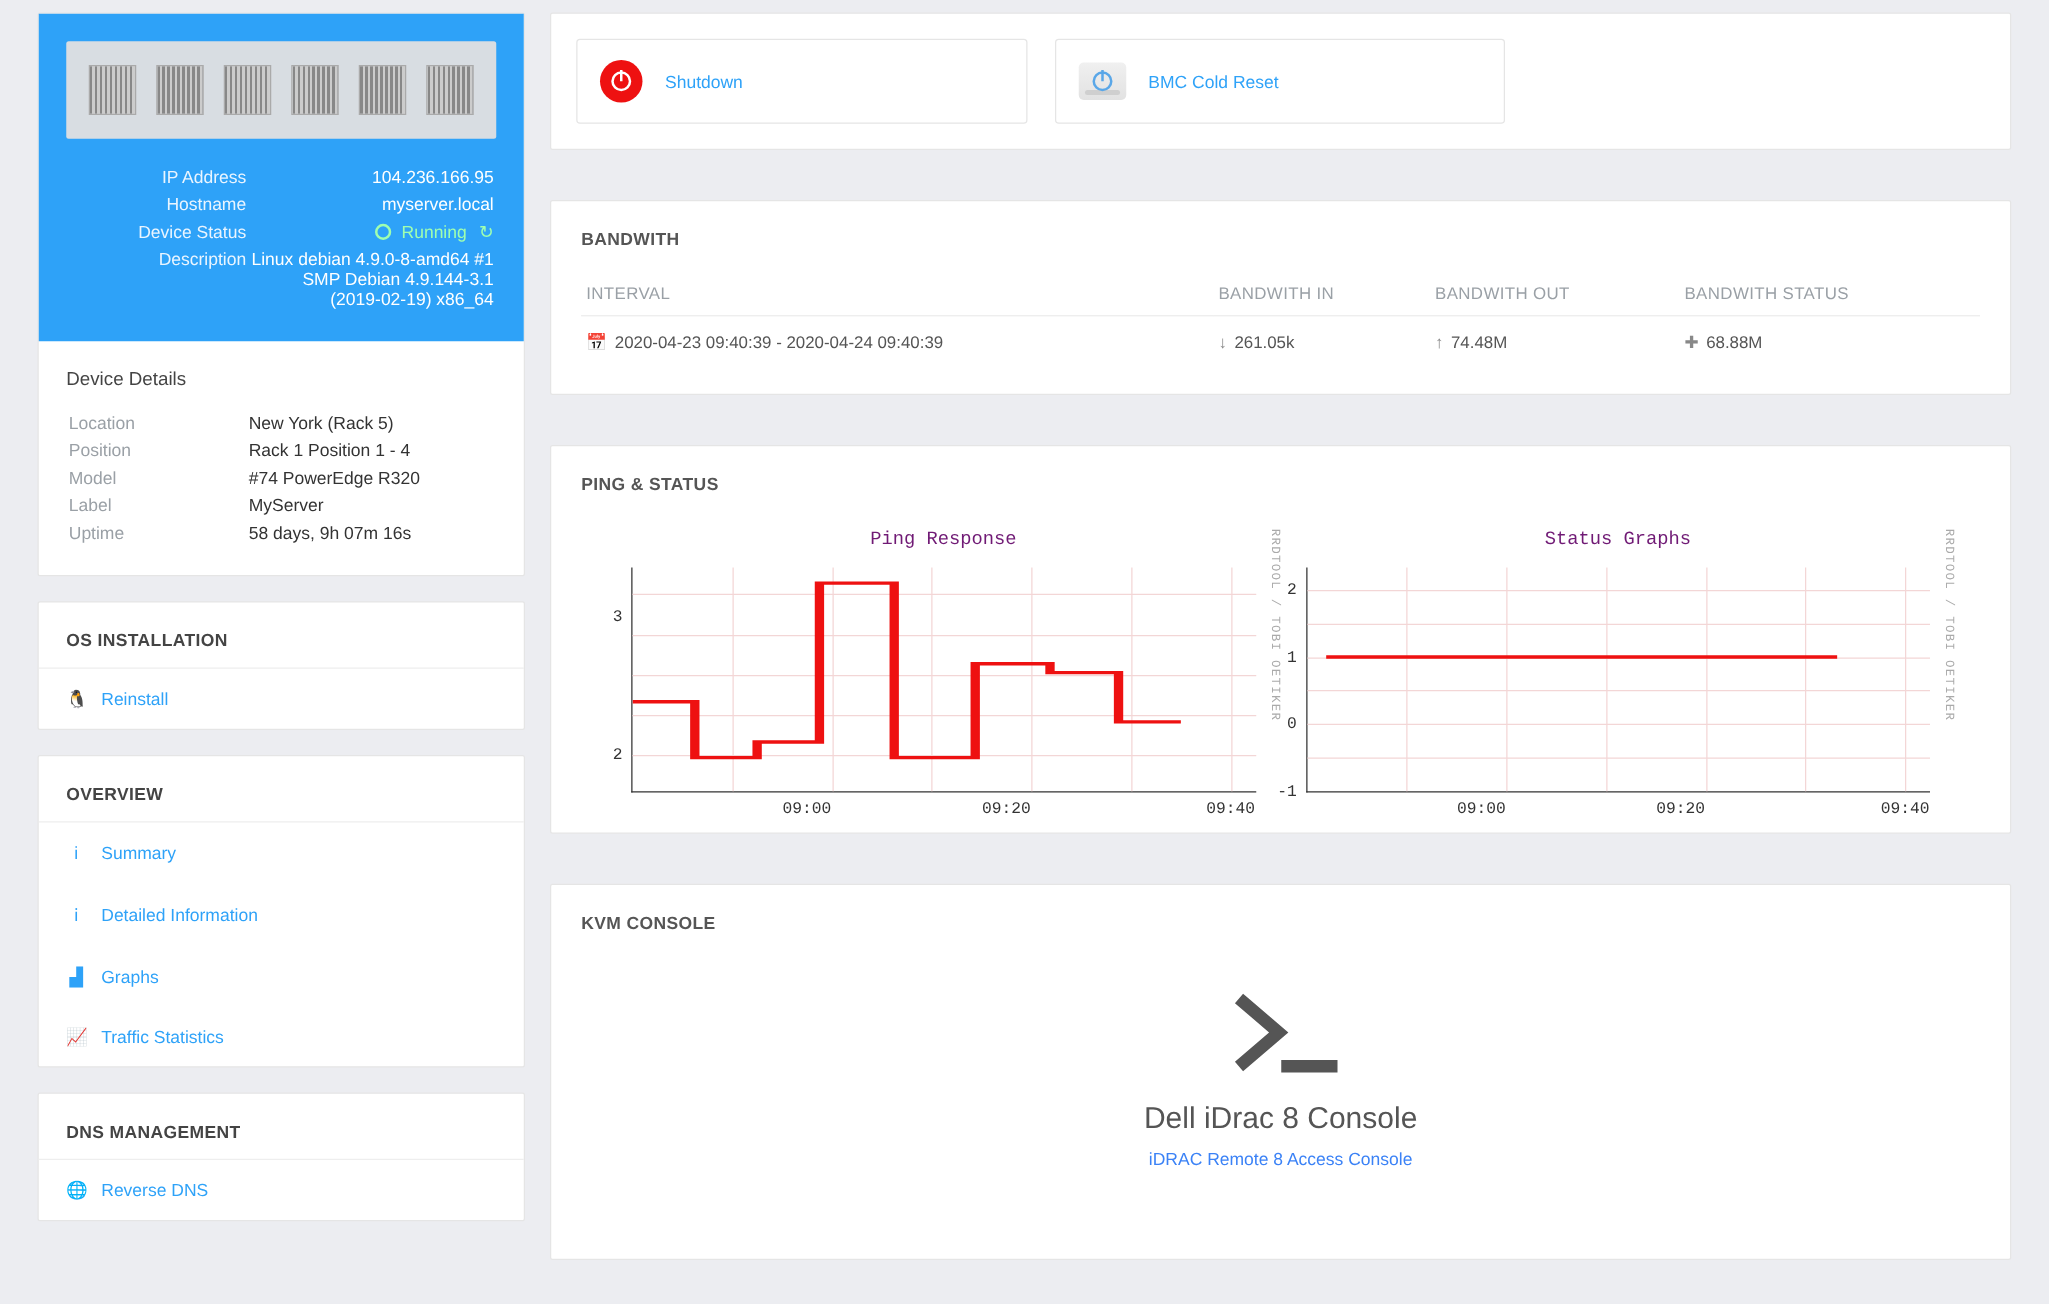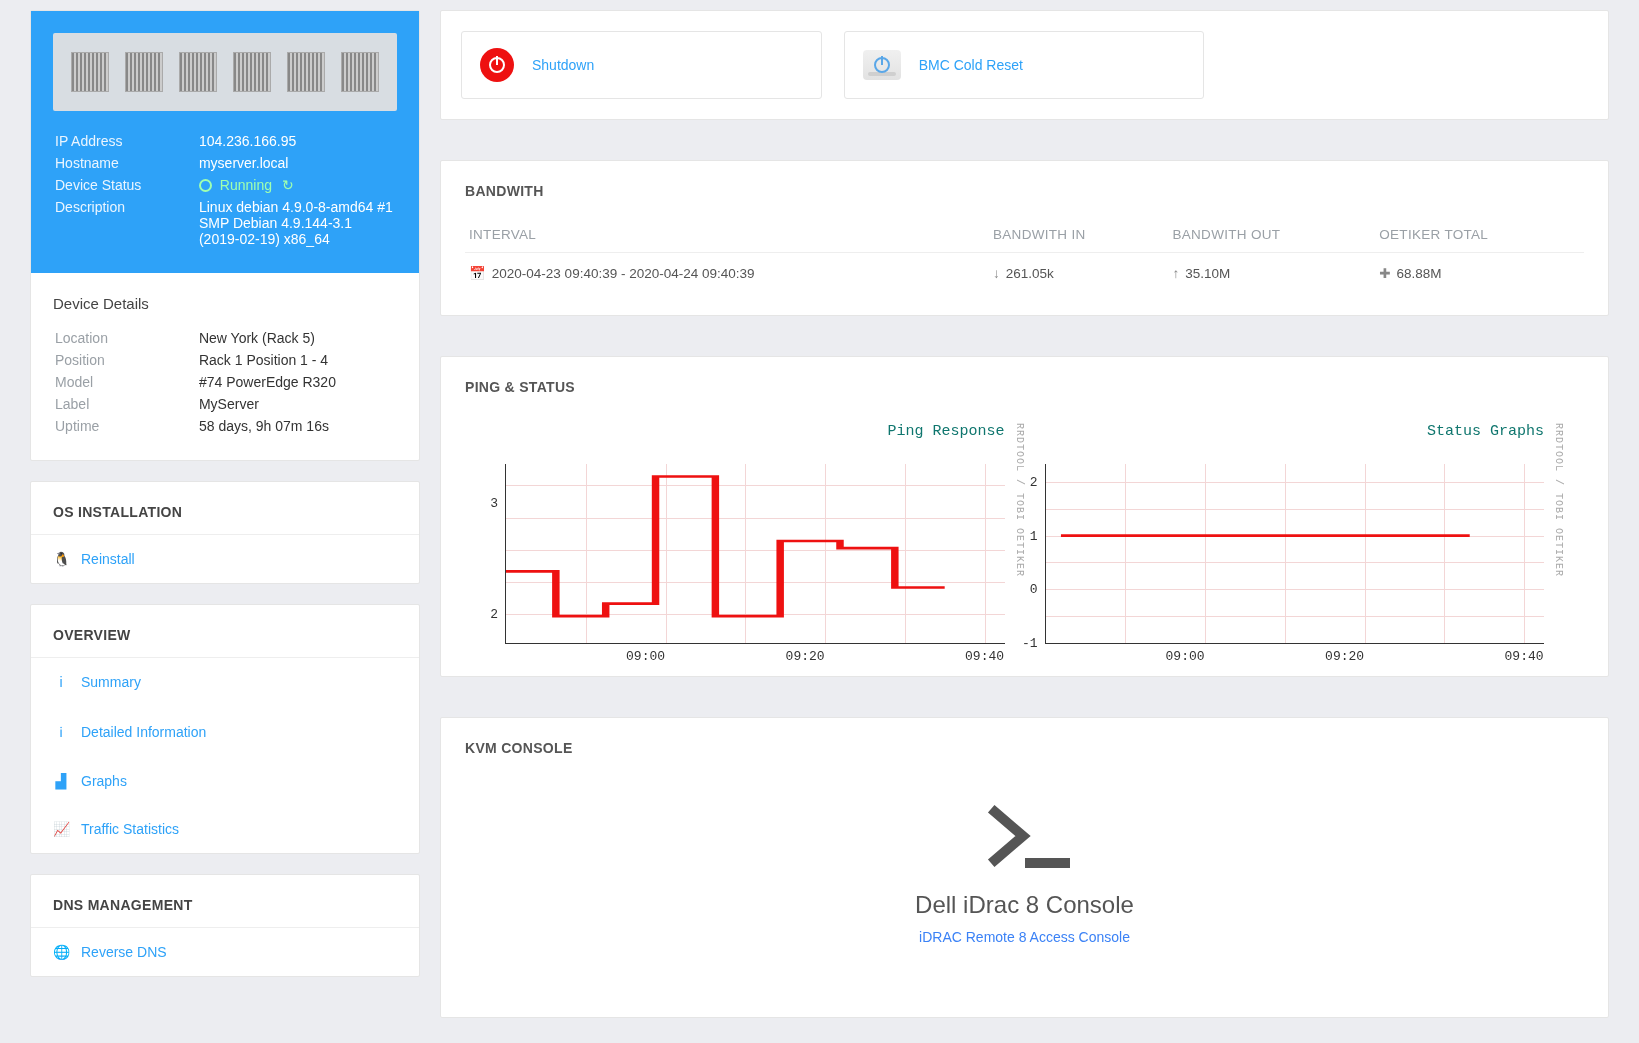--- a/index.html
+++ b/index.html
@@ -25,21 +25,21 @@
     margin-bottom: 18px;
     border-radius: 2px;
     display: flex; align-items: center; justify-content: space-around;
     padding: 6px 10px;
   }
   .server-img .slot {
     width: 12%; height: 60%;
     background: repeating-linear-gradient(90deg,#888 0 2px,#ccc 2px 4px);
     border: 1px solid #aaa;
   }
-  .info-table { width: 100%; font-size: 14px; }
+  .info-table { width: 100%; font-size: 14px; text-align: right; }
   .info-table td { padding: 2px 0; vertical-align: top; }
   .info-table td:first-child { width: 42%; color: #eaf5ff; }
   .status-running { color: #9fffb0; }
   .status-running .ring { display:inline-block; width:13px;height:13px;border:2px solid #9fffb0;border-radius:50%;vertical-align:-2px;margin-right:4px;}
   .refresh-icon::after { content: "↻"; margin-left:6px; }
 
   .detail-block { padding: 22px; border-radius: 29px; }
   .detail-block h4 { font-size: 15px; font-weight: 500; color: #444; margin-bottom: 14px; }
   .detail-table { width: 100%; font-size: 14px; }
   .detail-table td { padding: 2px 0; vertical-align: top; }
@@ -80,21 +80,21 @@
   .section-panel { padding: 22px 24px; }
   .section-panel h3 { font-size: 14px; font-weight:700; color:#555; letter-spacing:.3px; margin-bottom:18px;}
 
   .bw-table { width:100%; border-collapse:collapse; font-size:13.5px;}
   .bw-table th { text-align:left; font-weight:500; color:#9aa0a6; padding:10px 4px; border-bottom:1px solid #eee; letter-spacing:.3px;}
   .bw-table td { padding:12px 4px; color:#555;}
   .bw-table .ic{margin-right:6px;color:#888;}
 
   .charts { display:flex; gap:40px; padding: 10px 40px 10px; }
   .chart { flex:1; position:relative; }
-  .chart-title { text-align:right; font-family: "Courier New", monospace; font-size:15px; color:#0f766e; margin-bottom:24px;}
+  .chart-title { text-align:center; font-family: "Courier New", monospace; font-size:15px; color:#701a75; margin-bottom:14px;}
   .chart-area { position:relative; height:180px; border-left:1px solid #333; border-bottom:1px solid #333; }
   .grid-h, .grid-v { position:absolute; background:#f3d6d6; }
   .grid-h { left:0; right:0; height:1px; }
   .grid-v { top:0; bottom:0; width:1px; }
   .ytick { position:absolute; right:100%; padding-right:8px; font-family:"Courier New",monospace; font-size:13px; transform:translateY(-50%); color:#333;}
   .xtick { position:absolute; top:100%; padding-top:6px; font-family:"Courier New",monospace; font-size:13px; transform:translateX(-50%); color:#333;}
   .chart-side { position:absolute; right:-20px; top:0; bottom:0; writing-mode:vertical-rl; font-family:"Courier New",monospace; font-size:10px; color:#aaa; letter-spacing:1px;}
   svg.plot { position:absolute; inset:0; width:100%; height:100%; }
   svg.plot polyline { fill:none; stroke:#e11; stroke-width:1.5; }
 
@@ -235,28 +235,28 @@
     </div>
 
     <div class="panel section-panel">
       <h3>BANDWITH</h3>
       <table class="bw-table">
         <thead>
             <tr>
           <th>INTERVAL</th>
           <th>BANDWITH IN</th>
           <th>BANDWITH OUT</th>
-          <th>OETIKER TOTAL</th>
+          <th>BANDWITH STATUS</th>
         </tr>
           </thead>
         <tbody>
             <tr>
           <td><span class="ic">📅</span><span>2020-04-23 09:40:39 - 2020-04-24 09:40:39</span></td>
           <td><span class="ic">↓</span><span>261.05k</span></td>
-          <td><span class="ic">↑</span><span>35.10M</span></td>
+          <td><span class="ic">↑</span><span>74.48M</span></td>
           <td><span class="ic">✚</span><span>68.88M</span></td>
         </tr>
           </tbody>
       </table>
     </div>
 
     <div class="panel section-panel">
       <h3>PING &amp; STATUS</h3>
       <div class="charts">
 

